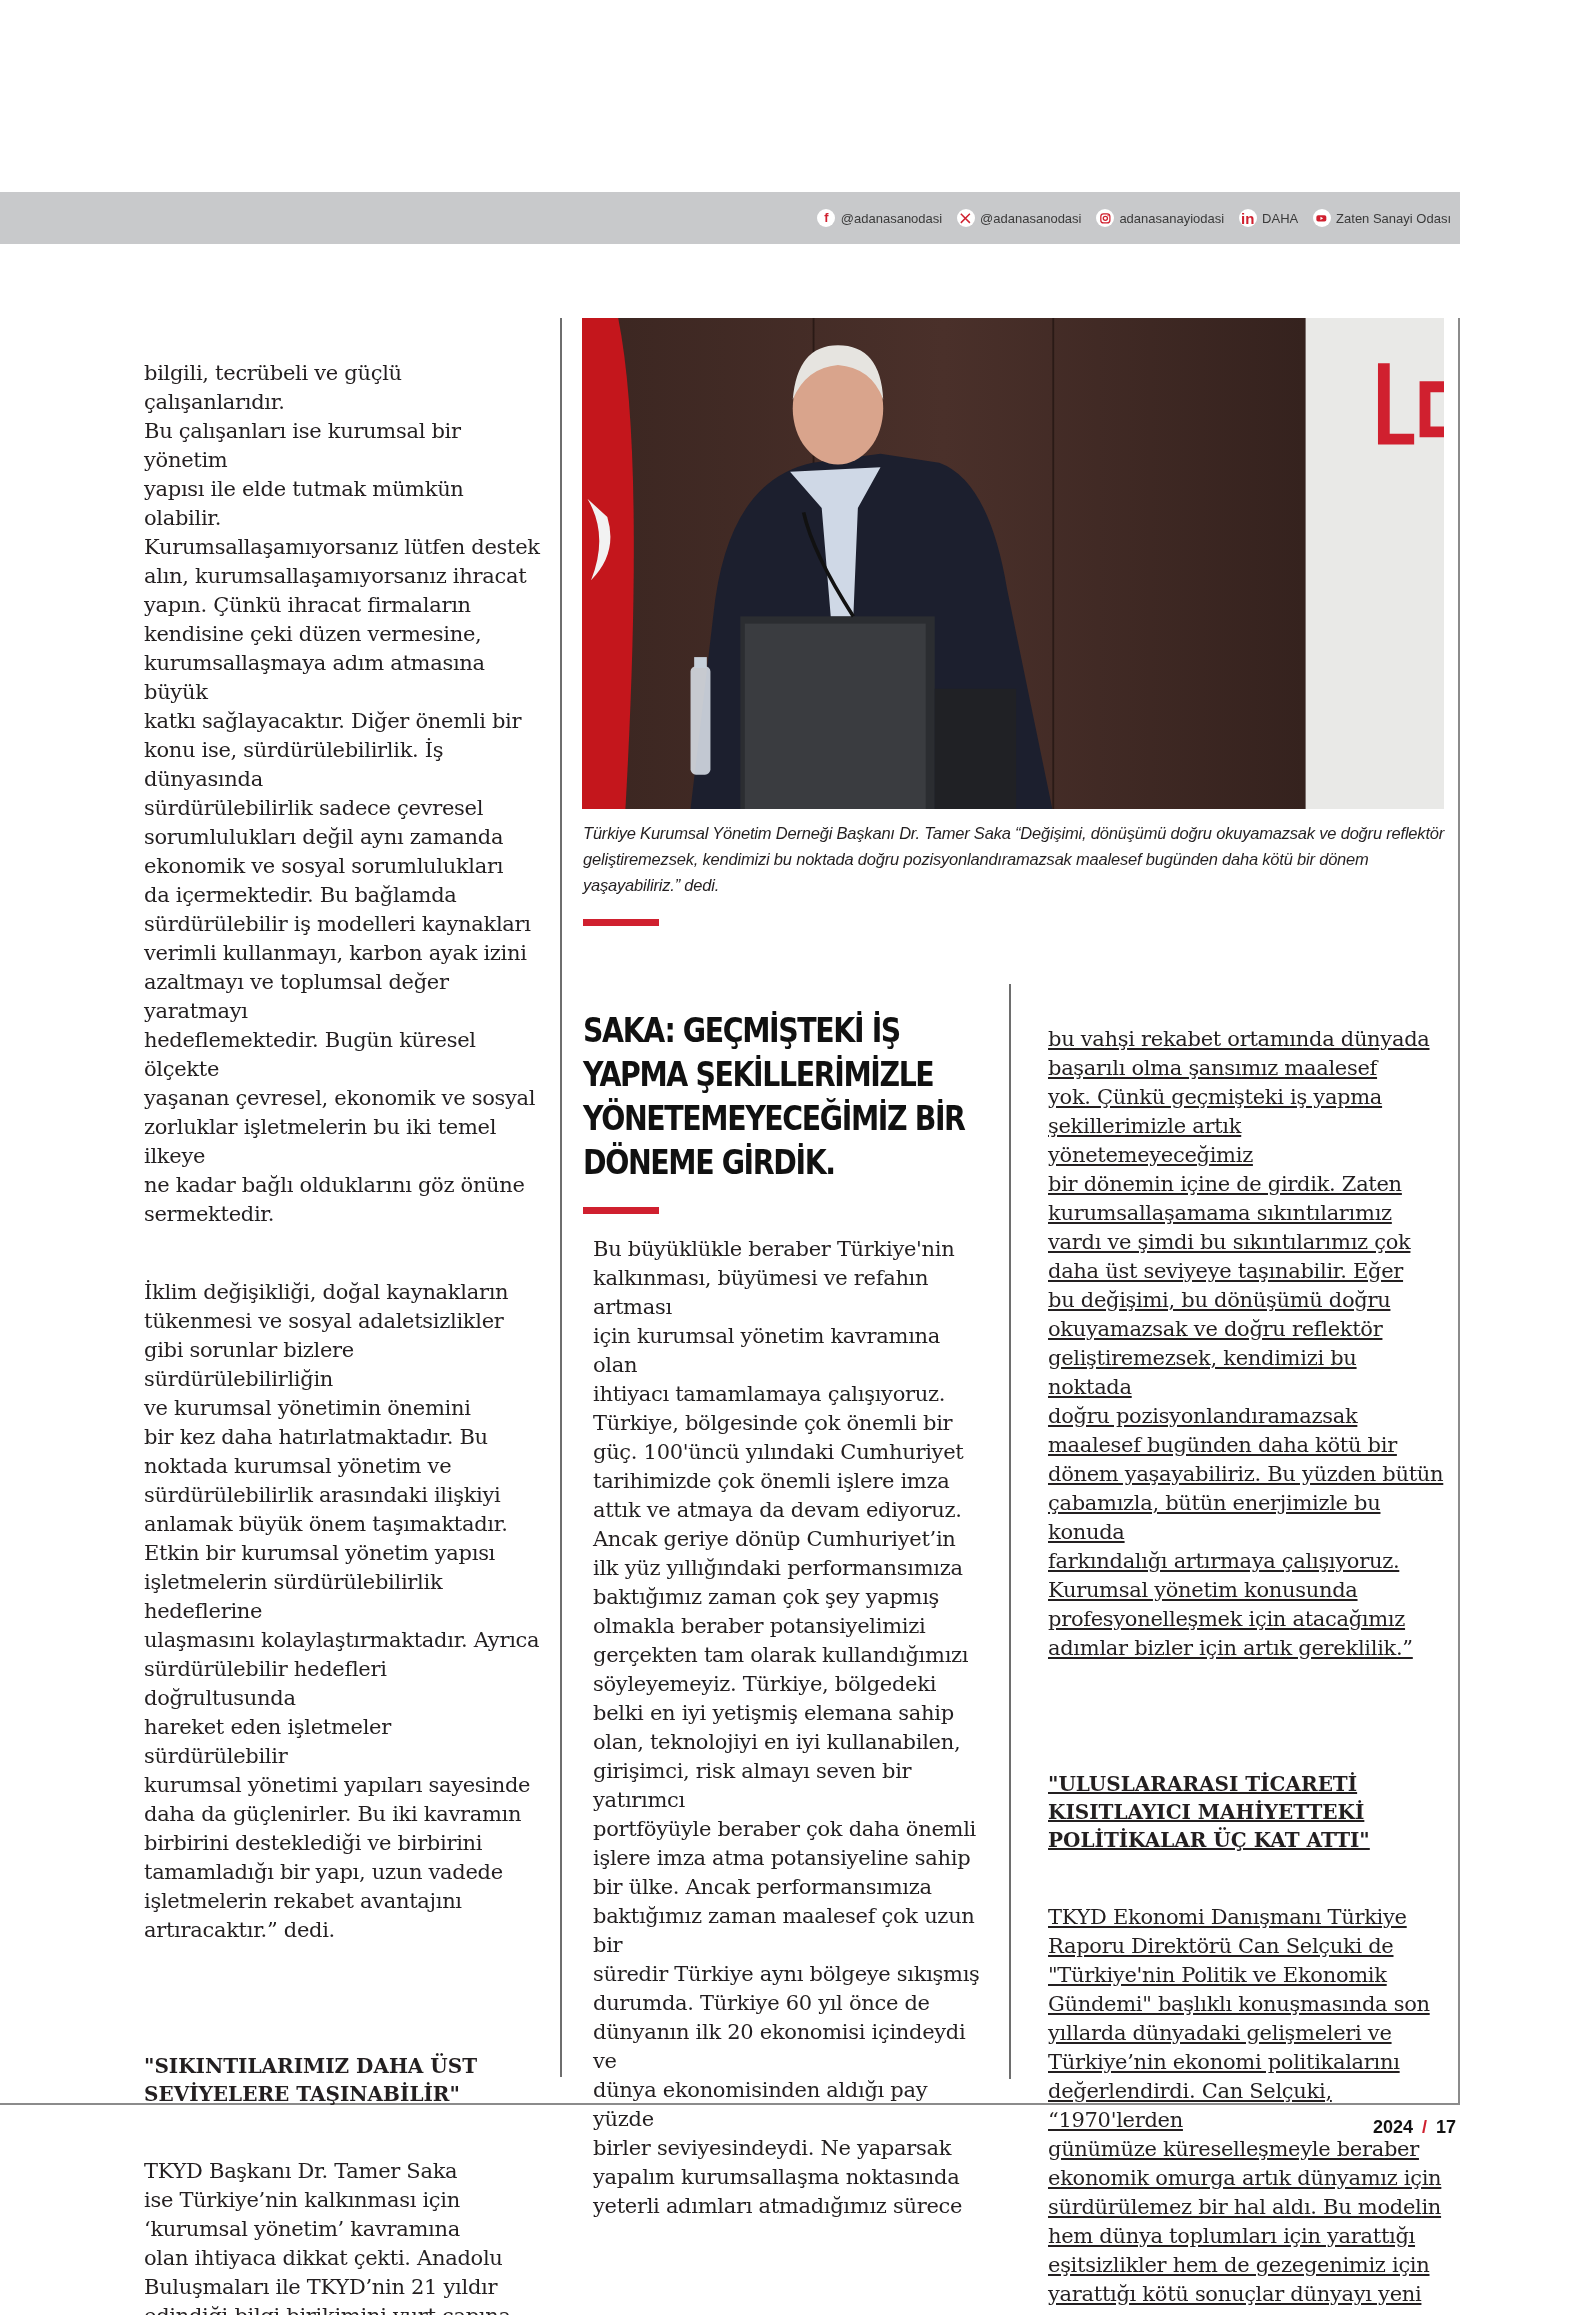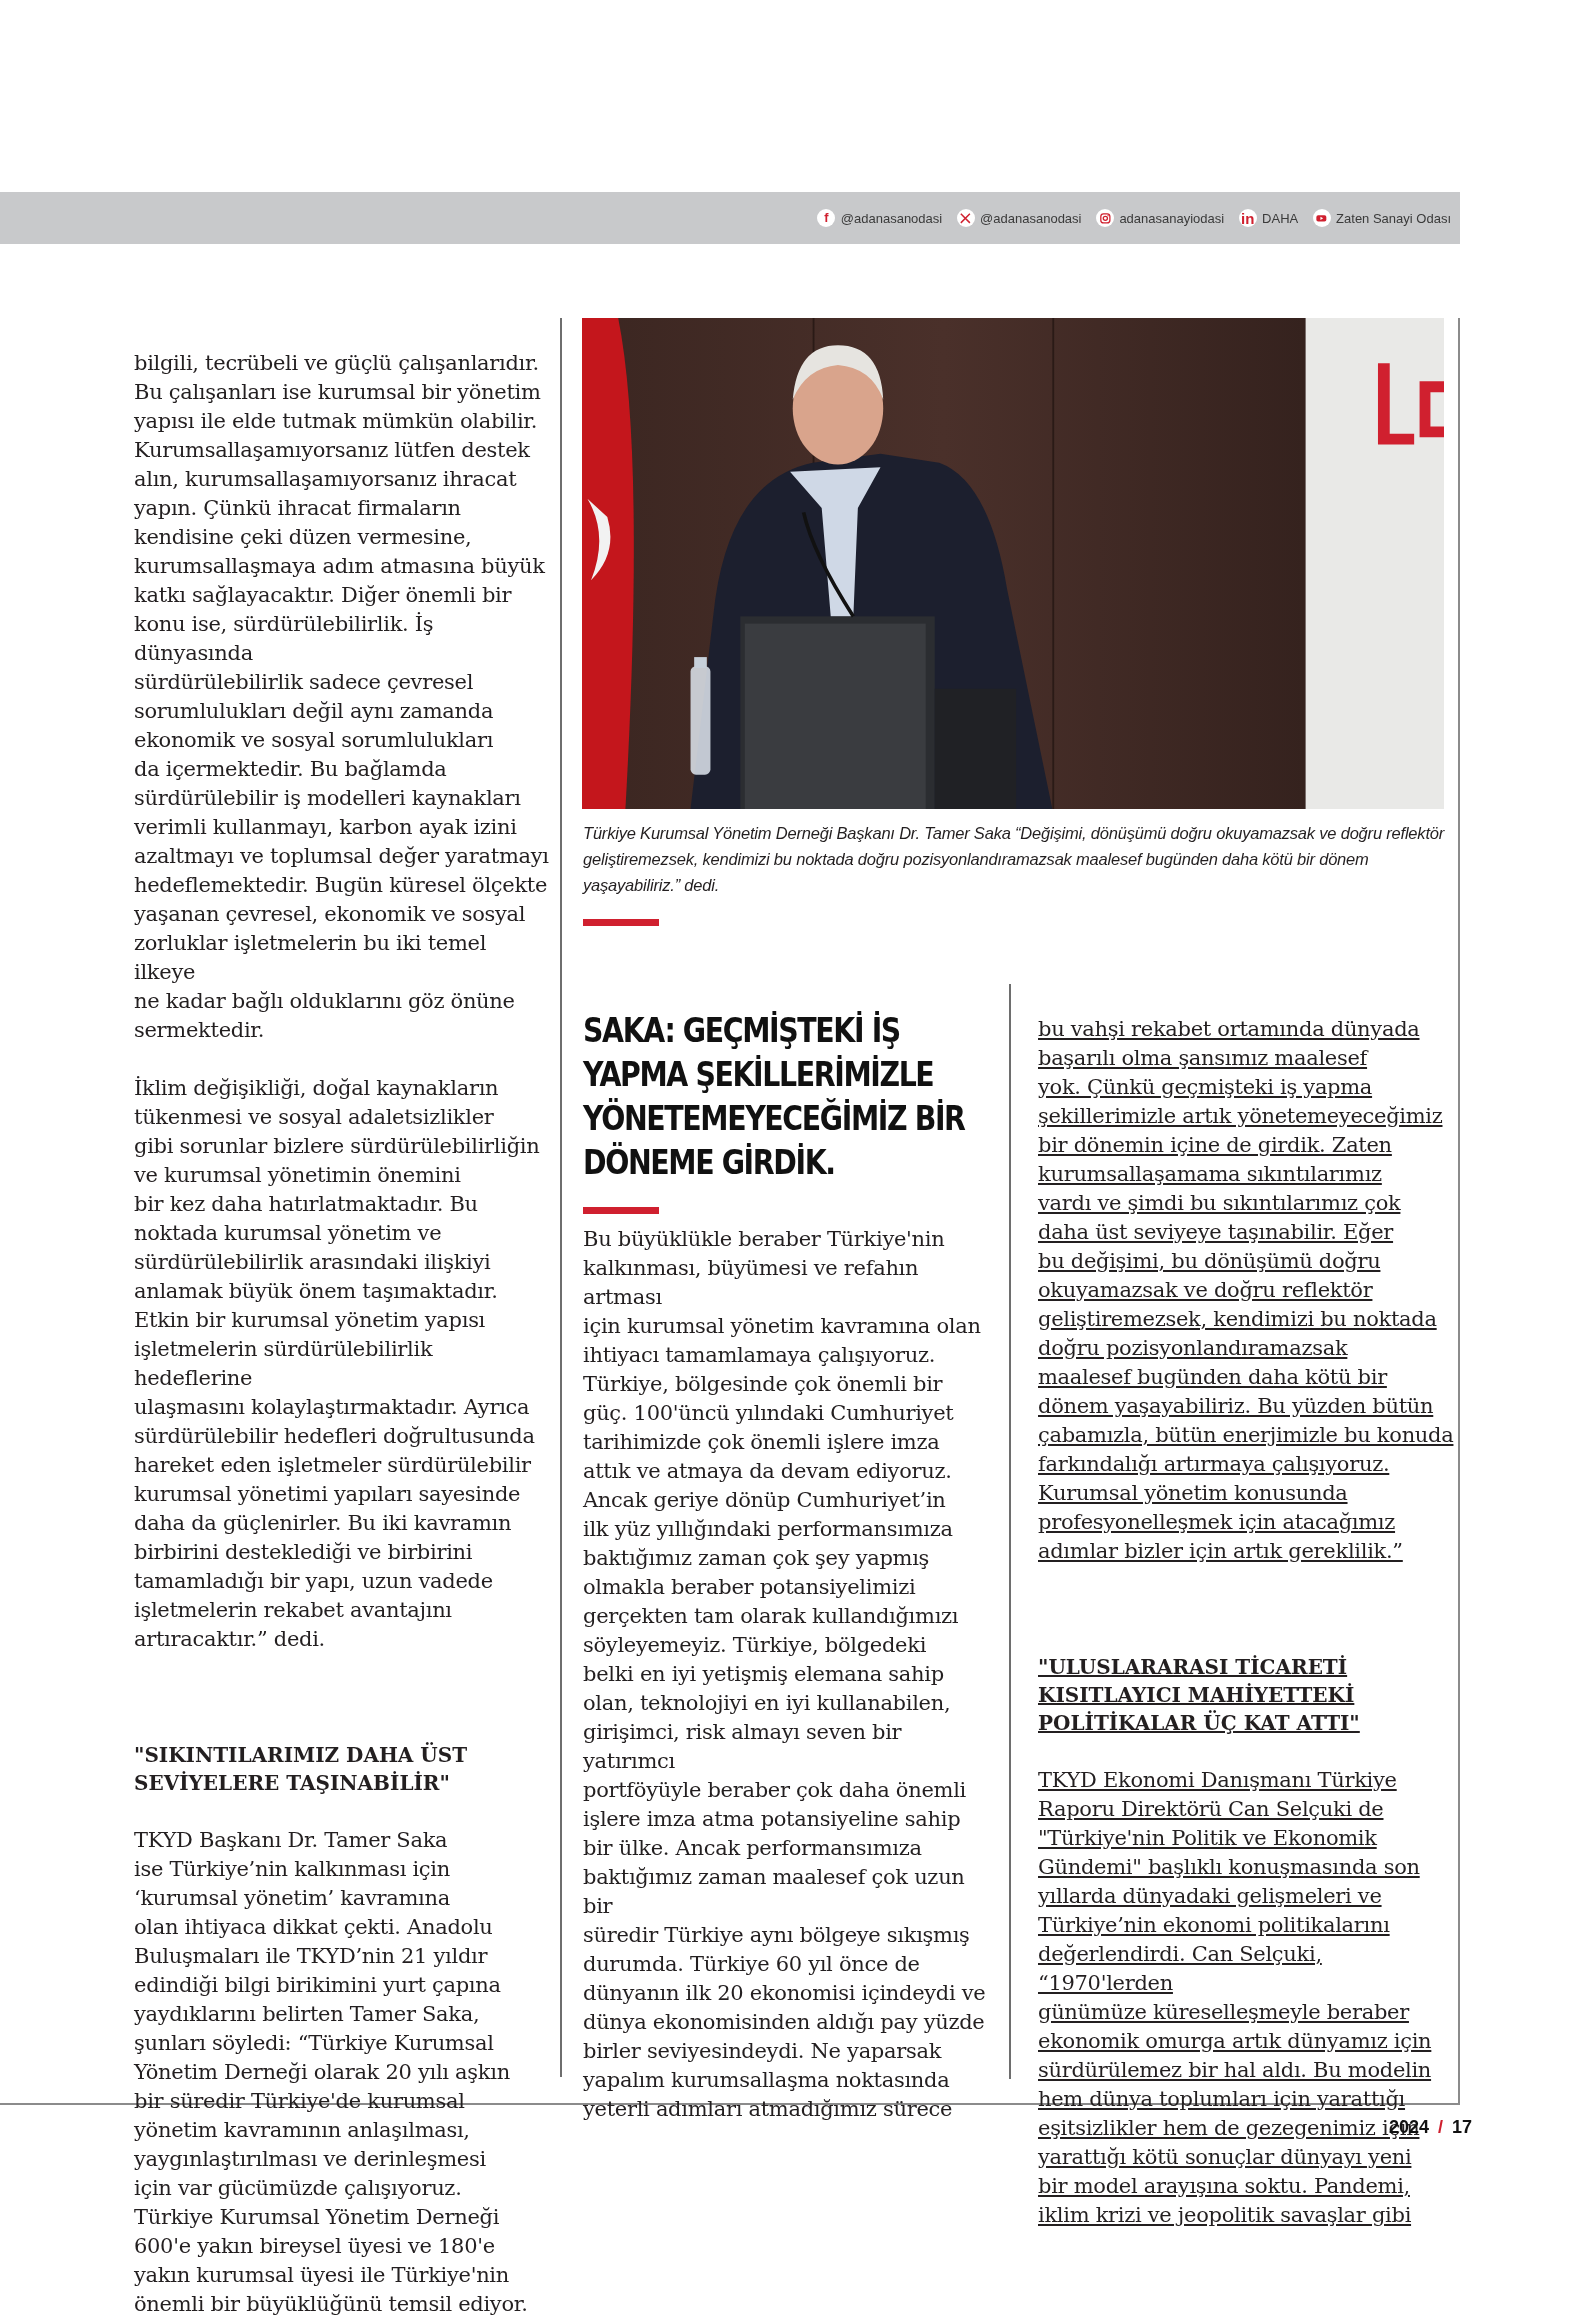--- a/index.html
+++ b/index.html
@@ -10,39 +10,39 @@
   .social-item { display:flex; align-items:center; gap:5.4px; white-space:nowrap; }
   .s-icon { width:18px; height:18px; border-radius:50%; background:#ffffff; display:inline-flex; align-items:center; justify-content:center; color:#d0202f; font-family:"Liberation Sans", sans-serif; font-weight:bold; font-size:12.7px; line-height:1; }
   .s-icon svg { width:12.7px; height:12.7px; }
 
   .frame-right { position:absolute; left:1458px; top:318px; width:1.8px; height:1787px; background:#8b8b8b; }
   .frame-bottom { position:absolute; left:0; top:2103px; width:1460px; height:1.8px; background:#8b8b8b; }
   .div-left { position:absolute; left:560px; top:318px; width:1.8px; height:1759px; background:#6e6e6e; }
   .div-mid { position:absolute; left:1009px; top:984px; width:1.8px; height:1095px; background:#6e6e6e; }
 
   .col { position:absolute; font-size:21px; line-height:29px; letter-spacing:-0.3px; white-space:pre-line; }
-  .col p { margin:0; }
+  .col p { margin:10px; }
   .col-left { left:134px; top:320px; width:416px; }
   .col-mid { left:583px; top:1196px; width:416px; }
   .col-right { left:1038px; top:986px; width:416px;text-decoration:underline; }
   .subhead { font-weight:bold; font-size:20px; line-height:28px; letter-spacing:0; }
   .gap { height:29px; }
 
   .photo { position:absolute; left:582px; top:318px; width:862px; height:491px; overflow:hidden; background:#3a2520; }
   .photo svg { width:100%; height:100%; display:block; }
 
   .caption { position:absolute; left:583px; top:820px; width:868px; font-family:"Liberation Sans", sans-serif; font-style:italic; font-size:16.5px; line-height:26px; color:#231f20; letter-spacing:-0.2px; }
 
   .red-rule { position:absolute; height:7.2px; background:#d0202f; }
   .rule-1 { left:583px; top:919px; width:76px; }
   .rule-2 { left:583px; top:1207px; width:76px; }
 
   .headline { position:absolute; left:583px; top:1009px; width:398px; font-family:"DejaVu Sans", sans-serif; font-weight:bold; font-size:33px; line-height:44px; letter-spacing:-1.6px; color:#111111; transform:scaleX(0.86); transform-origin:left top; width:461px; }
 
-  .page-num { position:absolute; right:99px; top:2117px; font-family:"Liberation Sans", sans-serif; font-weight:bold; font-size:18px; color:#111; }
+  .page-num { position:absolute; right:115px; top:2117px; font-family:"Liberation Sans", sans-serif; font-weight:bold; font-size:18px; color:#111; }
   .page-num .slash { color:#d0202f; margin:0 9px; }
 </style>
 </head>
 <body>
 
 <div class="social-bar">
   <div class="social-list">
     <div class="social-item">
       <span class="s-icon">f</span>
       <span>@adanasanodasi</span>

